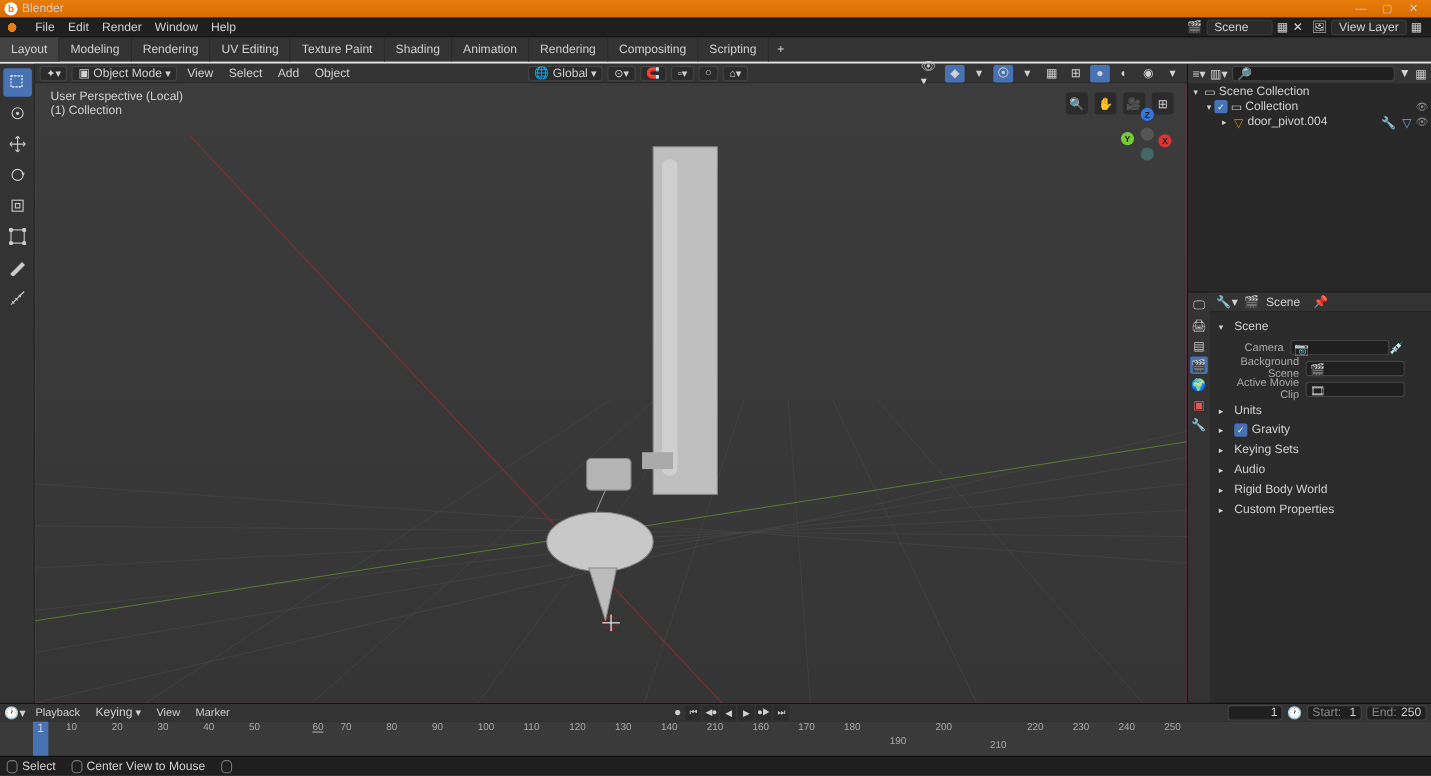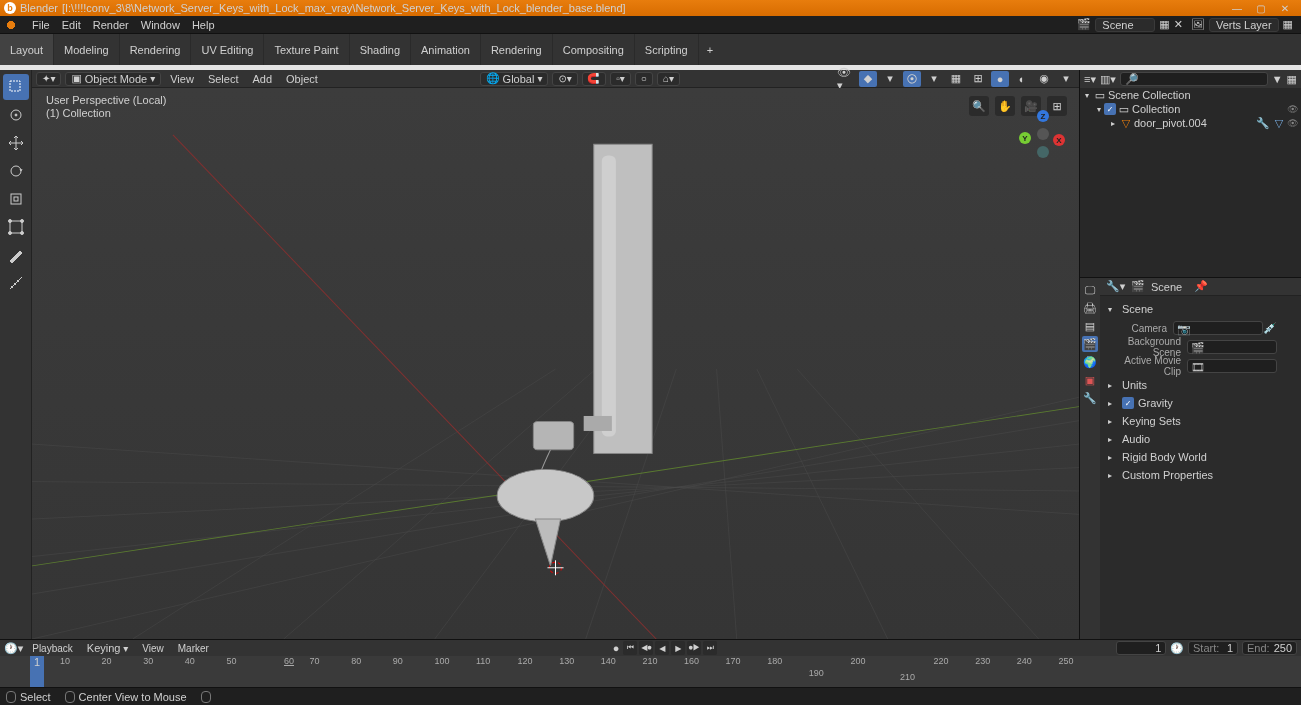--- a/index.html
+++ b/index.html
@@ -7,21 +7,21 @@
 .titlebar { height: 16px; background: linear-gradient(#e87d0d, #d86c00); display: flex; align-items: center; padding: 0 4px; color: #fff; font-size: 10px; }
 .titlebar .blender-logo { width: 12px; height: 12px; background: #fff; border-radius: 50%; margin-right: 4px; display:flex; align-items:center; justify-content:center; color:#e87d0d; font-weight:bold; font-size:9px;}
 .titlebar .title { flex: 1; }
 .titlebar .winbtn { width: 24px; text-align: center; font-size: 10px; }
 .menubar { height: 18px; background: #1f1f1f; display: flex; align-items: center; padding: 0 4px; border-bottom: 1px solid #111; }
 .menubar .blender-icon { width: 14px; height: 14px; margin-right: 8px; background: radial-gradient(circle at 50% 50%, #e87d0d 0, #e87d0d 40%, transparent 41%); border-radius:50%; }
 .menubar .menu-item { padding: 0 6px; cursor: pointer; }
 .menubar .spacer { flex: 1; }
 .menubar .right-item { display: flex; align-items: center; padding: 0 4px; gap: 4px; }
 .menubar .field { background: #2b2b2b; border: 1px solid #3a3a3a; border-radius: 3px; padding: 0 6px; height: 14px; display: flex; align-items: center; min-width: 60px; }
-.workspace-tabs { height: 36px; background: #333; display: flex; align-items: center; border-bottom: 5px solid #e5e5e5; }
+.workspace-tabs { height: 24px; background: #333; display: flex; align-items: center; border-bottom: 2px solid #e5e5e5; }
 .workspace-tabs .tab { padding: 0 10px; height: 100%; display: flex; align-items: center; cursor: pointer; border-right: 1px solid #2a2a2a; }
 .workspace-tabs .tab.active { background: #424242; }
 .workspace-tabs .plus { padding: 0 8px; }
 .main-row { flex: 1; display: flex; min-height: 0; }
 .toolbar-left { width: 32px; background: #333; border-right: 1px solid #222; display: flex; flex-direction: column; align-items: center; padding-top: 4px; gap: 2px; }
 .tool-btn { width: 26px; height: 26px; border-radius: 3px; display: flex; align-items: center; justify-content: center; cursor: pointer; }
 .tool-btn.active { background: #4772b3; }
 .tool-btn svg { width: 16px; height: 16px; fill: #ccc; stroke: #ccc; }
 .viewport-area { flex: 1; position: relative; background: #393939; display: flex; flex-direction: column; }
 .vp-header { height: 18px; background: #333; display: flex; align-items: center; padding: 0 4px; gap: 4px; border-bottom: 1px solid #222; }
@@ -78,21 +78,20 @@
 .statusbar .mouse-ico { width:10px; height:12px; border:1px solid #777; border-radius:4px; }
 .checkbox { width: 12px; height: 12px; background: #4772b3; border-radius: 2px; display: inline-flex; align-items: center; justify-content: center; font-size: 8px; color:#fff; }
 svg.grid { position:absolute; inset:0; width:100%; height:100%; }
 </style>
 </head>
 <body>
 
 <div class="titlebar">
   <div class="blender-logo">b</div>
   <span>Blender</span>
-  <span style="margin-left:4px">[I:\!!!!conv_3\8\Network_Server_Keys_with_Lock_max_vray\Network_Server_Keys_with_Lock_blender_base.blend]</span>
   <span class="title"></span>
   <span class="winbtn">—</span>
   <span class="winbtn">▢</span>
   <span class="winbtn">✕</span>
 </div>
 
 <div class="menubar">
   <div class="blender-icon"></div>
   <div class="menu-item">File</div>
   <div class="menu-item">Edit</div>
@@ -104,21 +103,21 @@
     <span>🎬</span>
     <div class="field">
         <span>Scene</span>
       </div>
     <span>▦</span>
     <span>✕</span>
   </div>
   <div class="right-item">
     <span>🖼</span>
     <div class="field">
-        <span>Verts Layer</span>
+        <span>View Layer</span>
       </div>
     <span>▦</span>
   </div>
 </div>
 
 <div class="workspace-tabs">
   <div class="tab active">Layout</div>
   <div class="tab">Modeling</div>
   <div class="tab">Rendering</div>
   <div class="tab">UV Editing</div>

